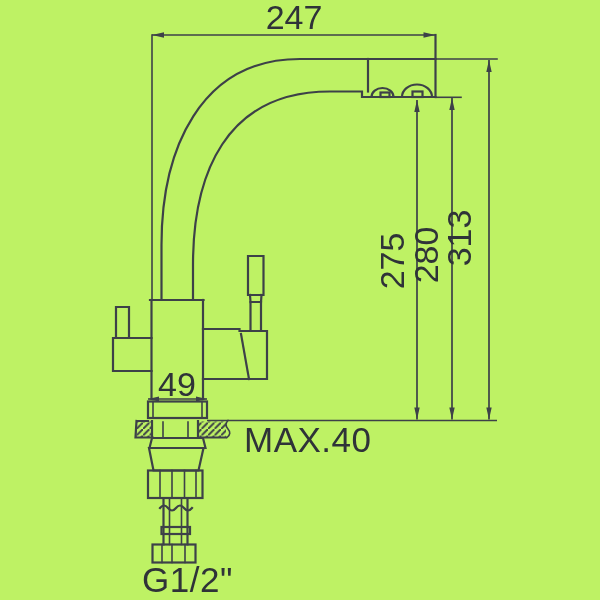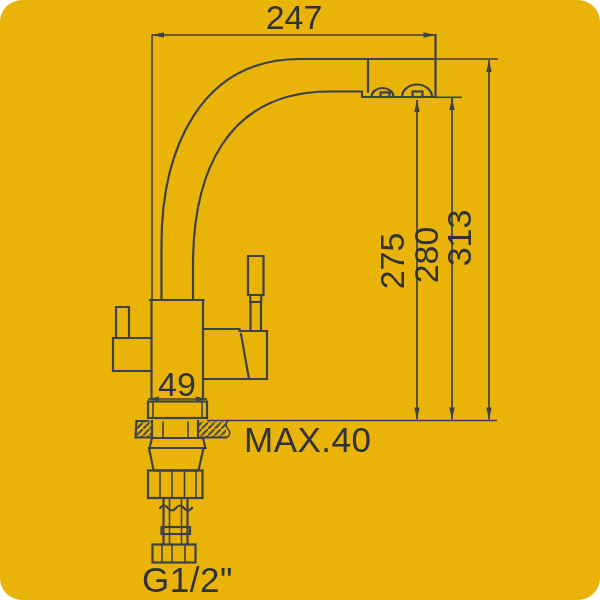--- a/index.html
+++ b/index.html
@@ -1,22 +1,21 @@
 <!DOCTYPE html>
 <html><head>
 <meta charset="utf-8">
 <style>
   html,body{margin:0;padding:0;background:#ffffff;}
   .canvas{
     position:relative;
     width:600px;height:600px;
-    background:#eab308;
+    background:#bef264;
     overflow:hidden;
     font-family:"Liberation Sans", sans-serif;
-    border-radius:22px;
   }
   svg{position:absolute;left:0;top:0;}
   .outline{stroke:#3d4148;stroke-width:2.2;fill:none;stroke-linecap:square;stroke-linejoin:miter;}
   .thin{stroke:#3d4148;stroke-width:1.6;fill:none;stroke-linecap:square;}
   .dim{stroke:#3d4148;stroke-width:1.7;fill:none;stroke-linecap:butt;}
   .arrow{fill:#3d4148;stroke:none;}
   .dimtext{
     fill:#2f3338;
     font-family:"Liberation Sans", sans-serif;
     font-size:34px;

